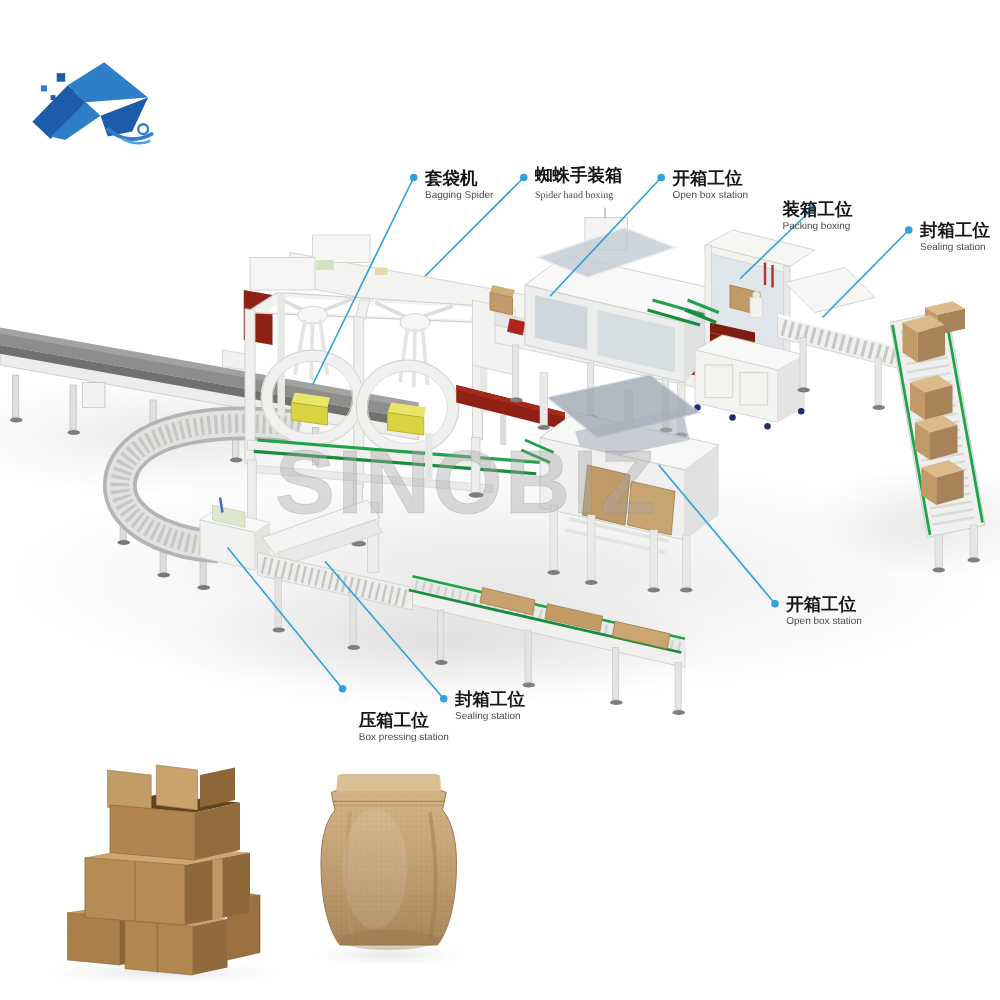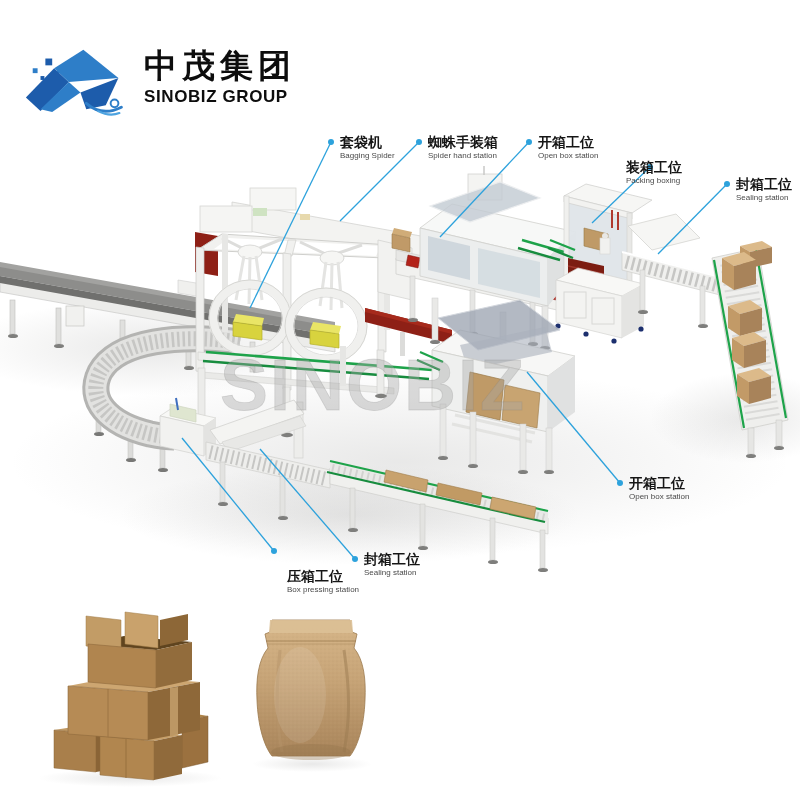--- a/index.html
+++ b/index.html
@@ -396,33 +396,29 @@
       <rect x="36" y="29" width="6" height="6" fill="#2e7ec8"></rect>
       <rect x="19" y="38" width="4" height="4" fill="#1d5cab"></rect>
       <polygon points="4,60 33,30 48,44 19,74" fill="#1d5cab"></polygon>
       <polygon points="33,30 63,11 99,40 48,44" fill="#2e7ec8"></polygon>
       <polygon points="19,72 48,44 60,55 31,75" fill="#2e7ec8"></polygon>
       <polygon points="60,55 99,40 86,68 66,72" fill="#1d5cab"></polygon>
       <path d="M66,66 Q82,80 102,70" fill="none" stroke="#2e7ec8" stroke-width="3" stroke-linecap="round"></path>
       <path d="M78,74 Q90,80 100,76" fill="none" stroke="#4da3e0" stroke-width="2.2" stroke-linecap="round"></path>
       <circle cx="95" cy="66" r="4" fill="none" stroke="#2e7ec8" stroke-width="2"></circle>
     </svg>
-    <div class="logo-text">
-      <div class="logo-cn">中茂集团</div>
-      <div class="logo-en">SINOBIZ GROUP</div>
-    </div>
   </div>
 
   <div class="callout" style="left:340px;top:134px;">
     <div class="cn">套袋机</div>
     <div class="en">Bagging Spider</div>
   </div>
-  <div class="callout" style="left:428px;top:134px;">
+  <div class="callout" style="left:428px;top:134px;font-family:Liberation Serif, serif;">
     <div class="cn">蜘蛛手装箱</div>
-    <div class="en">Spider hand station</div>
+    <div class="en">Spider hand boxing</div>
   </div>
   <div class="callout" style="left:538px;top:134px;">
     <div class="cn">开箱工位</div>
     <div class="en">Open box station</div>
   </div>
   <div class="callout" style="left:626px;top:159px;">
     <div class="cn">装箱工位</div>
     <div class="en">Packing boxing</div>
   </div>
   <div class="callout" style="left:736px;top:176px;">

